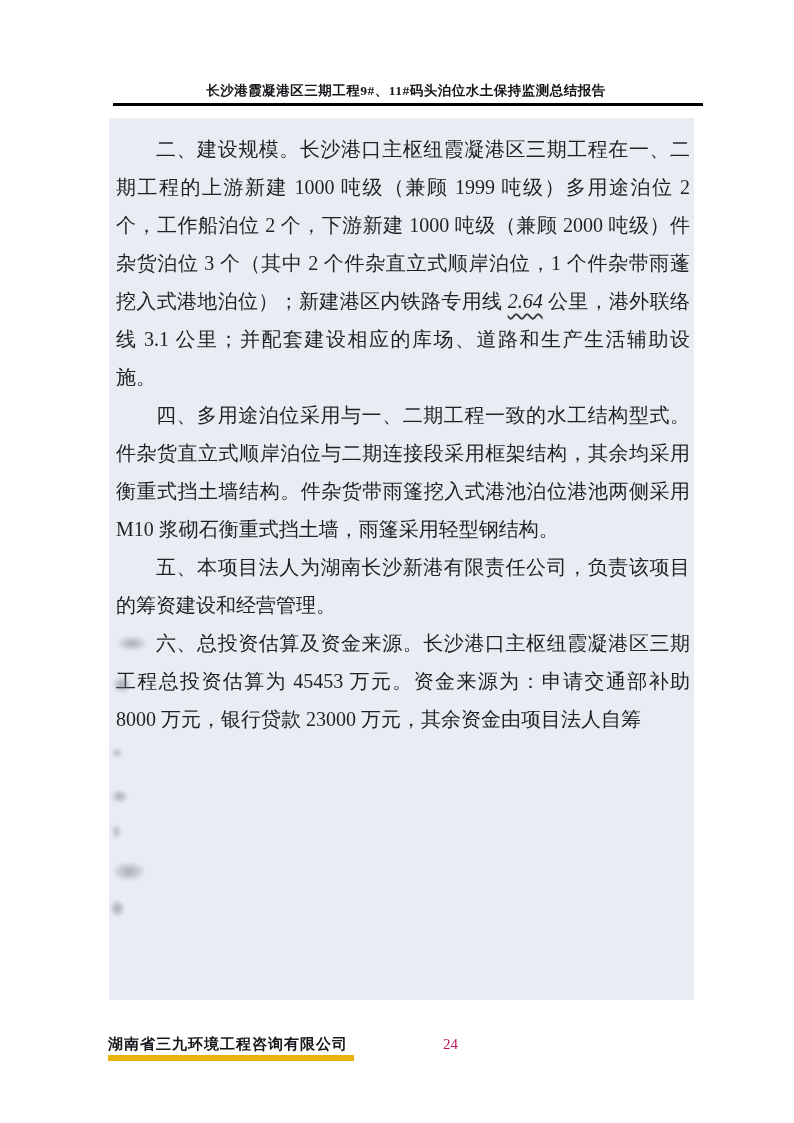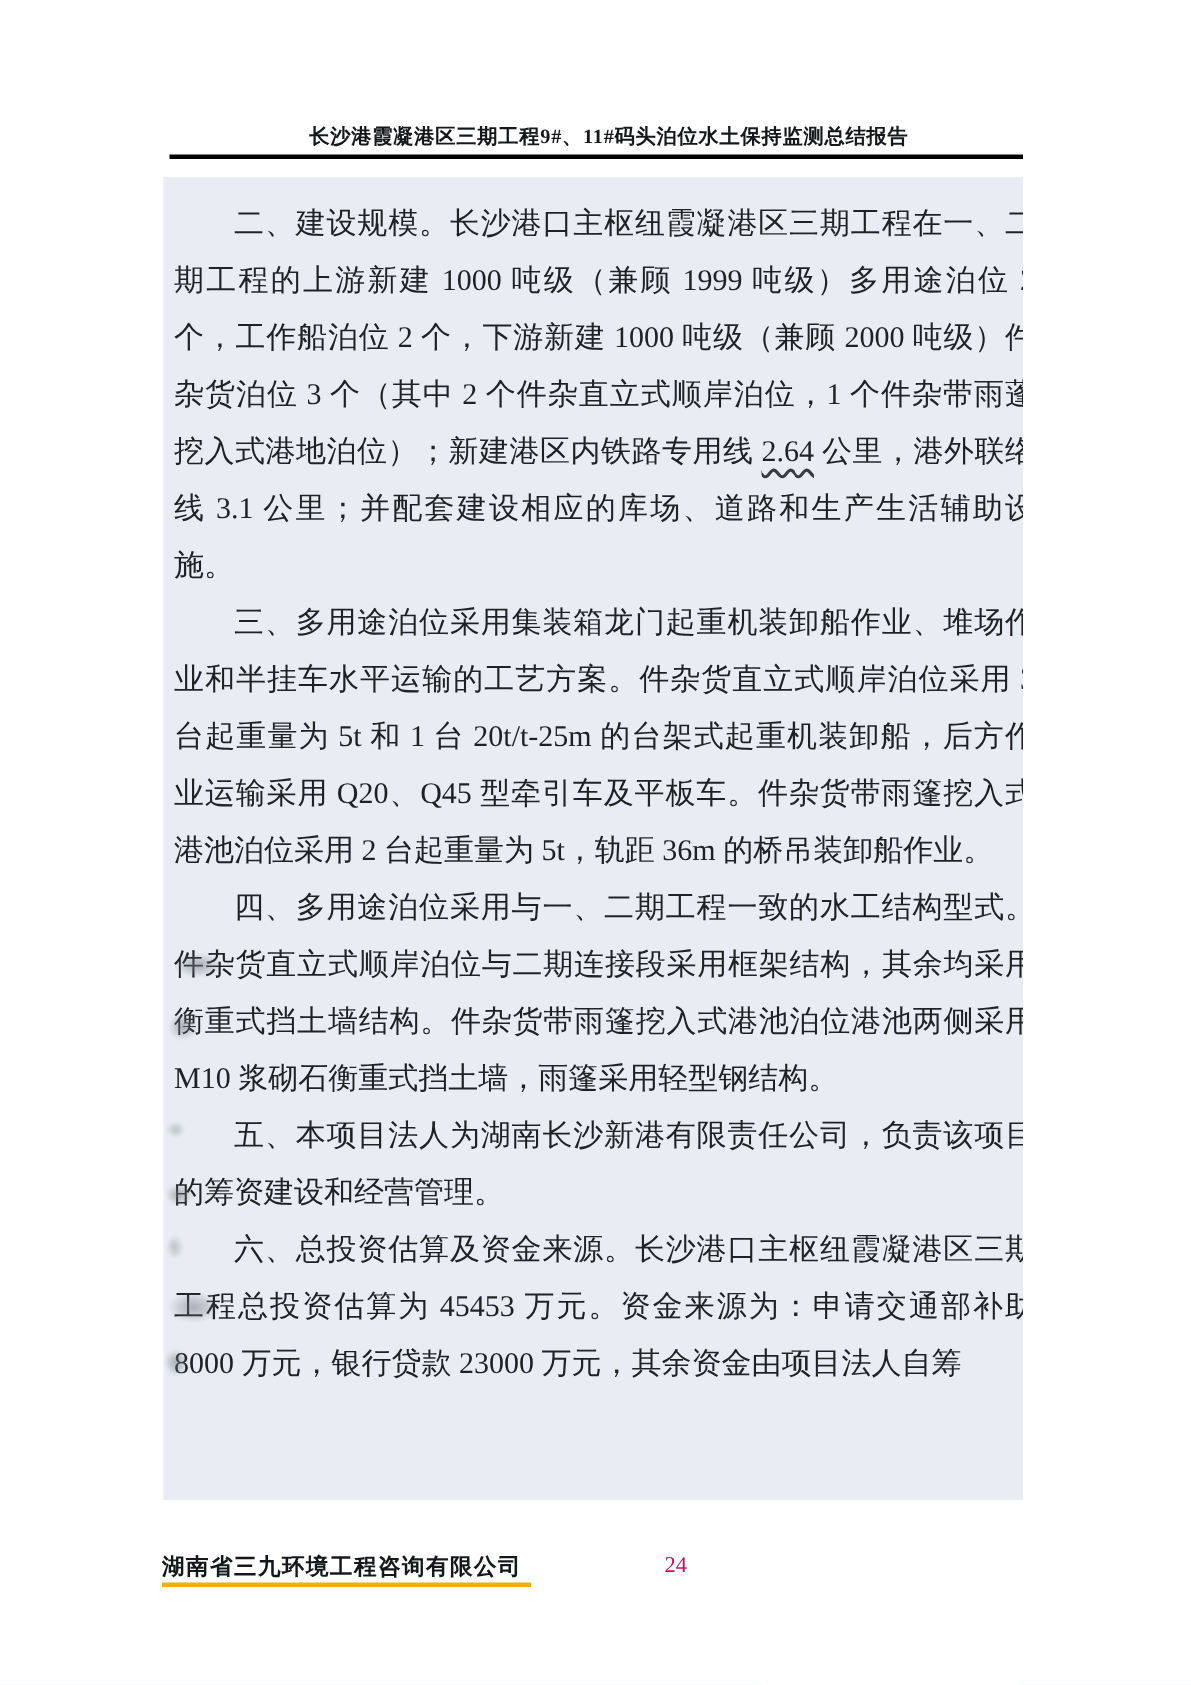--- a/index.html
+++ b/index.html
@@ -3,21 +3,21 @@
 <meta charset="utf-8">
 <style>
   html, body {
     margin: 0;
     padding: 0;
     background: #ffffff;
     font-family: "Liberation Serif", "DejaVu Serif", serif;
   }
   .page {
     position: relative;
-    width: 682px;
+    width: 794px;
     height: 1123px;
     background: #ffffff;
     overflow: hidden;
   }
   
   .header-title {
     position: absolute;
     top: 82px;
     left: 109px;
     width: 594px;
@@ -59,20 +59,21 @@
     margin: 0;
     padding: 0;
     text-indent: 2em;
   }
   .wavy-underline {
     text-decoration: underline;
     text-decoration-style: wavy;
     text-decoration-color: #3a3c40;
     text-decoration-thickness: 1.5px;
     text-underline-offset: 5px;
+    font-style: italic;
   }
   
   .smudge {
     position: absolute;
     background: radial-gradient(ellipse at center, rgba(115,123,138,0.55) 0%, rgba(115,123,138,0.25) 45%, rgba(115,123,138,0) 75%);
     filter: blur(1px);
     pointer-events: none;
   }
   .smudge-1 { left: 117px; top: 636px; width: 30px; height: 15px; }
   .smudge-2 { left: 113px; top: 676px; width: 18px; height: 17px; }
@@ -82,21 +83,21 @@
   .smudge-6 { left: 113px; top: 862px; width: 32px; height: 19px; }
   .smudge-7 { left: 110px; top: 900px; width: 15px; height: 17px; }
   
   .footer-company {
     position: absolute;
     left: 108px;
     top: 1035px;
     font-size: 15px;
     font-weight: bold;
     color: #15171a;
-    border-bottom: 3px solid #eab308;
+    border-bottom: 6px solid #eab308;
     padding: 0 6px 1px 0;
     letter-spacing: 1px;
     white-space: nowrap;
   }
   .footer-page-number {
     position: absolute;
     left: 443px;
     top: 1036px;
     font-size: 15px;
     color: #be185d;
@@ -109,21 +110,20 @@
 
   <div class="header-title">长沙港霞凝港区三期工程9#、11#码头泊位水土保持监测总结报告</div>
   <div class="header-rule"></div>
 
   <div class="scan-area"></div>
 
   <div class="body-text">
     <p>
       <span>二、建设规模。长沙港口主枢纽霞凝港区三期工程在一、二期工程的上游新建 1000 吨级（兼顾 1999 吨级）多用途泊位 2 个，工作船泊位 2 个，下游新建 1000 吨级（兼顾 2000 吨级）件杂货泊位 3 个（其中 2 个件杂直立式顺岸泊位，1 个件杂带雨蓬挖入式港地泊位）；新建港区内铁路专用线 </span><span class="wavy-underline">2.64</span><span> 公里，港外联络线 3.1 公里；并配套建设相应的库场、道路和生产生活辅助设施。</span>
     </p>
-    <p>三、多用途泊位采用集装箱龙门起重机装卸船作业、堆场作业和半挂车水平运输的工艺方案。件杂货直立式顺岸泊位采用 3 台起重量为 5t 和 1 台 20t/t-25m 的台架式起重机装卸船，后方作业运输采用 Q20、Q45 型牵引车及平板车。件杂货带雨篷挖入式港池泊位采用 2 台起重量为 5t，轨距 36m 的桥吊装卸船作业。</p>
     <p>四、多用途泊位采用与一、二期工程一致的水工结构型式。件杂货直立式顺岸泊位与二期连接段采用框架结构，其余均采用衡重式挡土墙结构。件杂货带雨篷挖入式港池泊位港池两侧采用 M10 浆砌石衡重式挡土墙，雨篷采用轻型钢结构。</p>
     <p>五、本项目法人为湖南长沙新港有限责任公司，负责该项目的筹资建设和经营管理。</p>
     <p>六、总投资估算及资金来源。长沙港口主枢纽霞凝港区三期工程总投资估算为 45453 万元。资金来源为：申请交通部补助 8000 万元，银行贷款 23000 万元，其余资金由项目法人自筹</p>
   </div>
 
   <div class="smudge smudge-1"></div>
   <div class="smudge smudge-2"></div>
   <div class="smudge smudge-3"></div>
   <div class="smudge smudge-4"></div>
   <div class="smudge smudge-5"></div>

